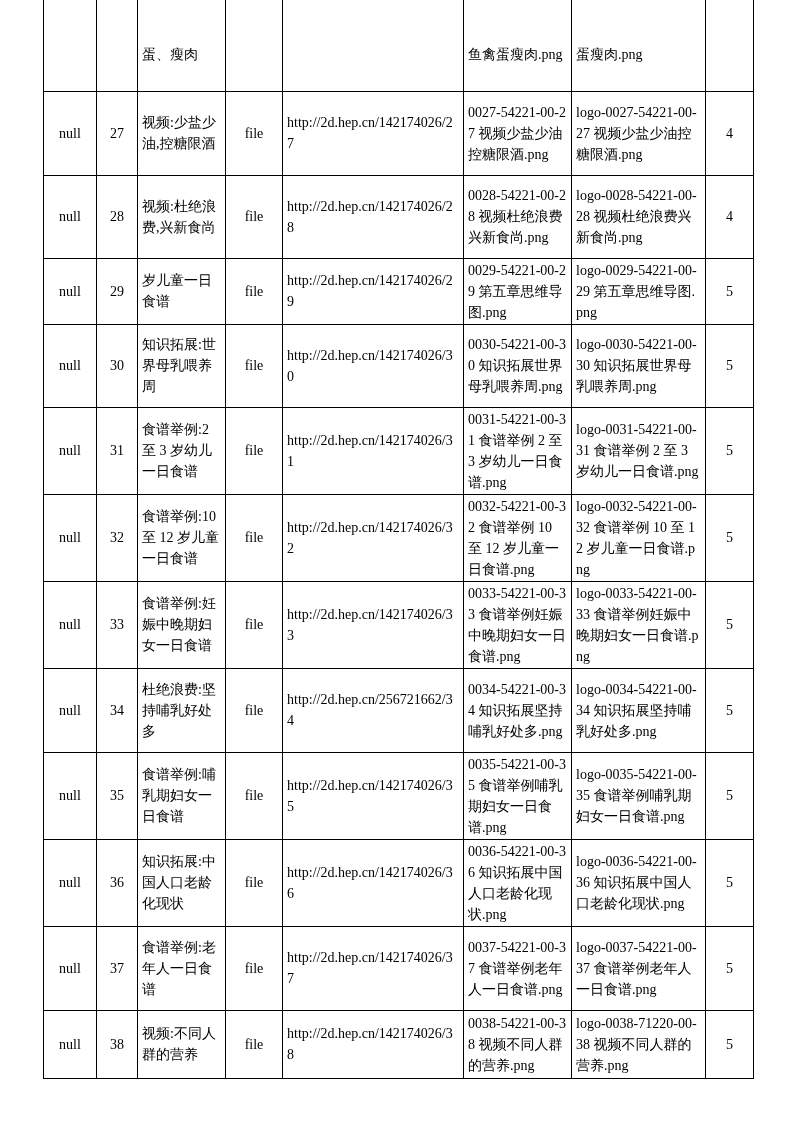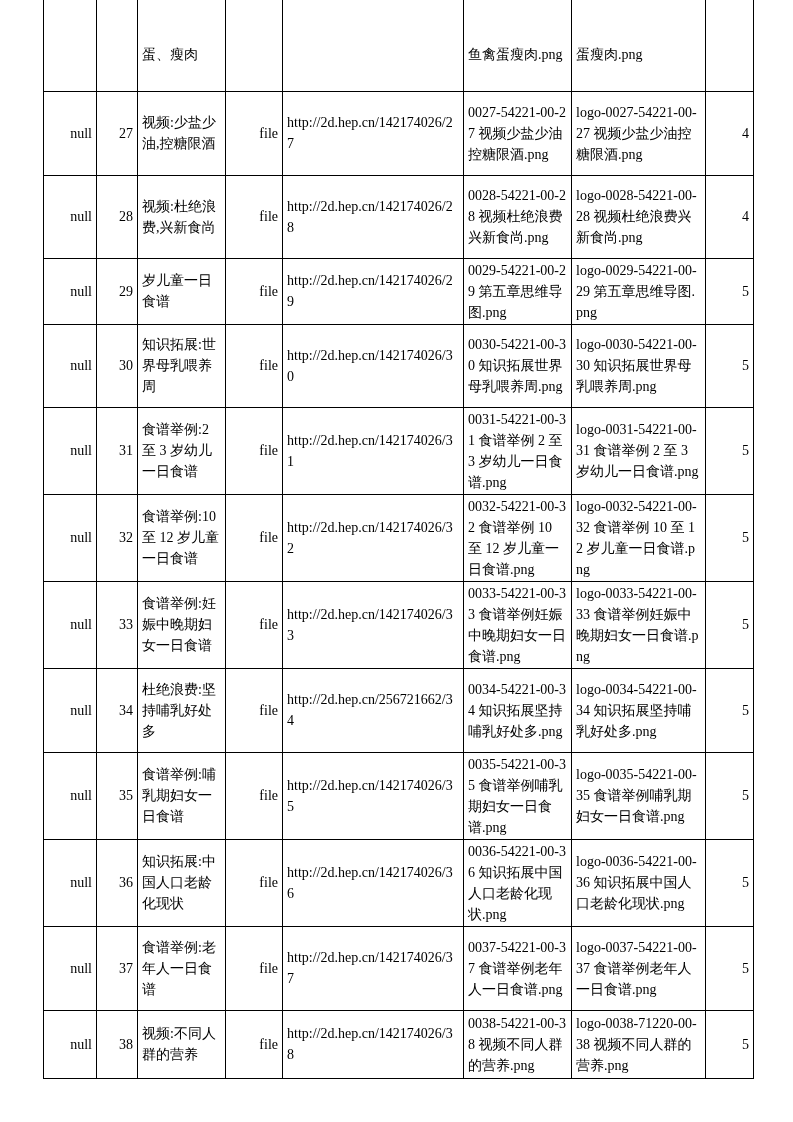--- a/index.html
+++ b/index.html
@@ -14,21 +14,21 @@
   }
   td{
     border:1px solid #000;
     font-size:14px;line-height:21px;
     padding:1px 4px;
     vertical-align:middle;
     word-wrap:break-word;
     overflow:hidden;
   }
   tr.partial-row td{border-top:none;margin-left:30px;}
-  .center{text-align:right;}
+  .center{text-align:center;}
   .title{text-align:left;}
   .wrap{word-break:break-all;text-align:left;}
   .partial{vertical-align:top;padding-top:44px;}
 </style>
 </head>
 <body>
 
 <div class="page">
   <table class="doc">
     <colgroup>

